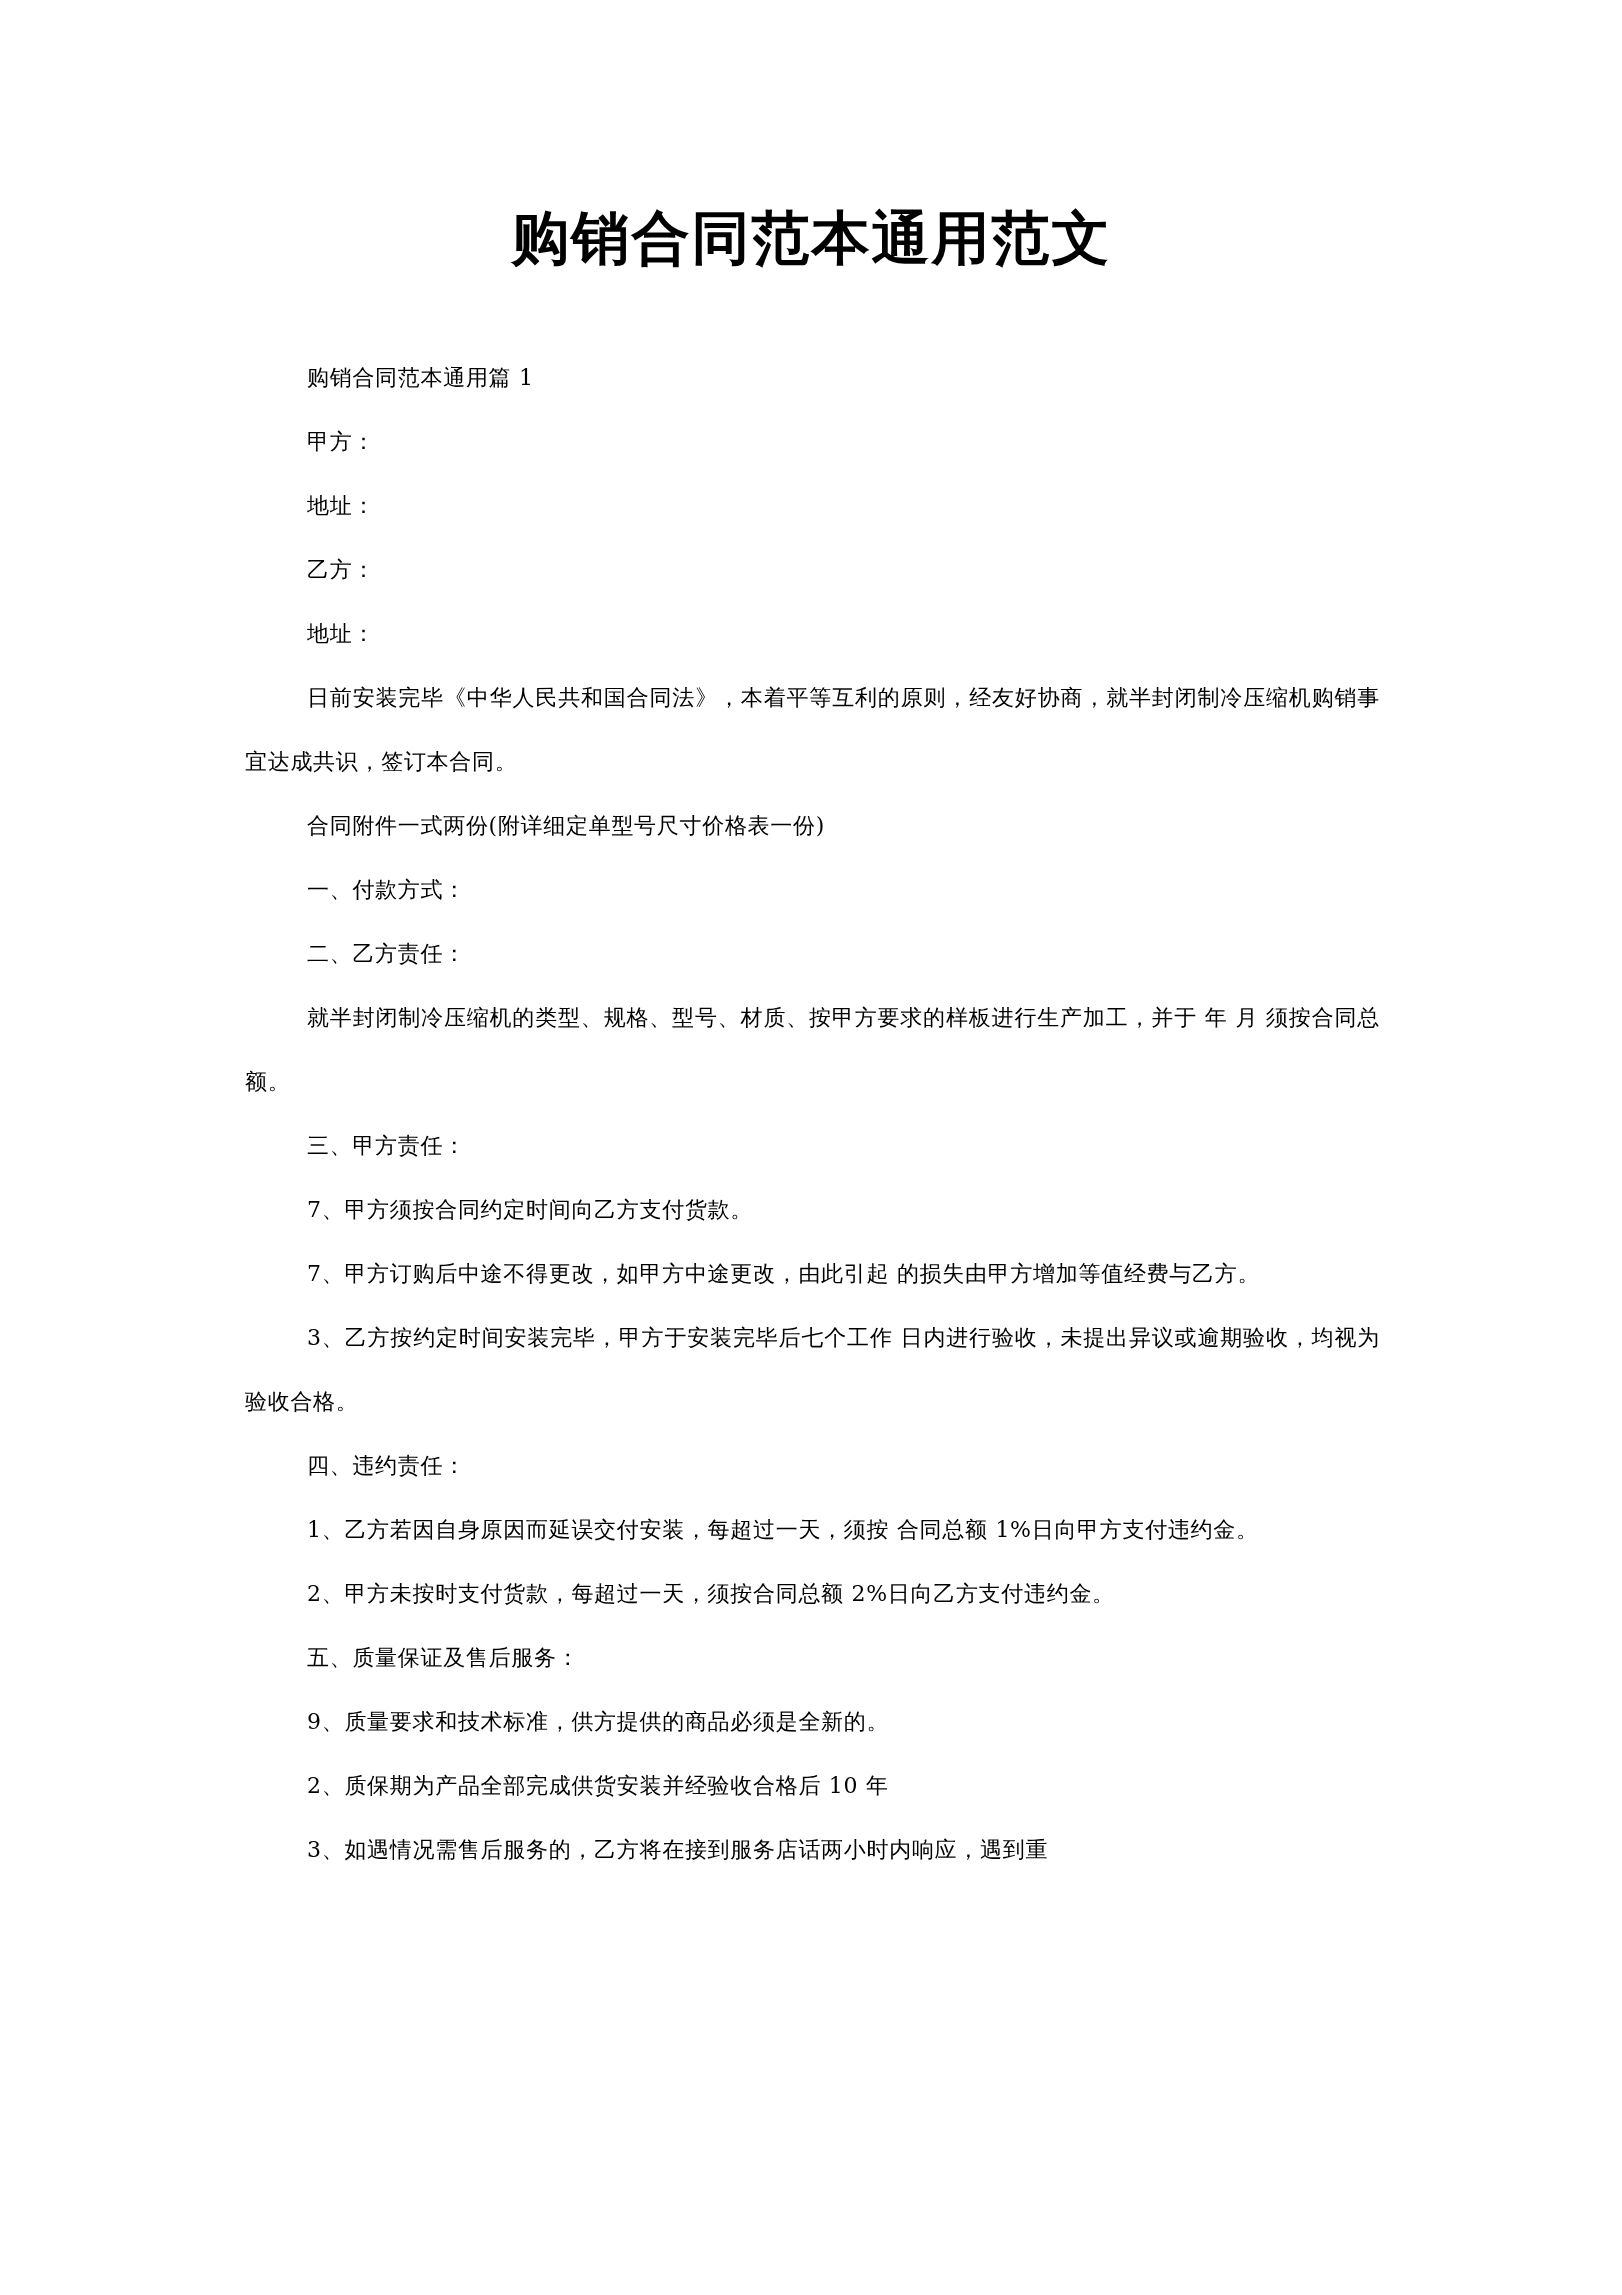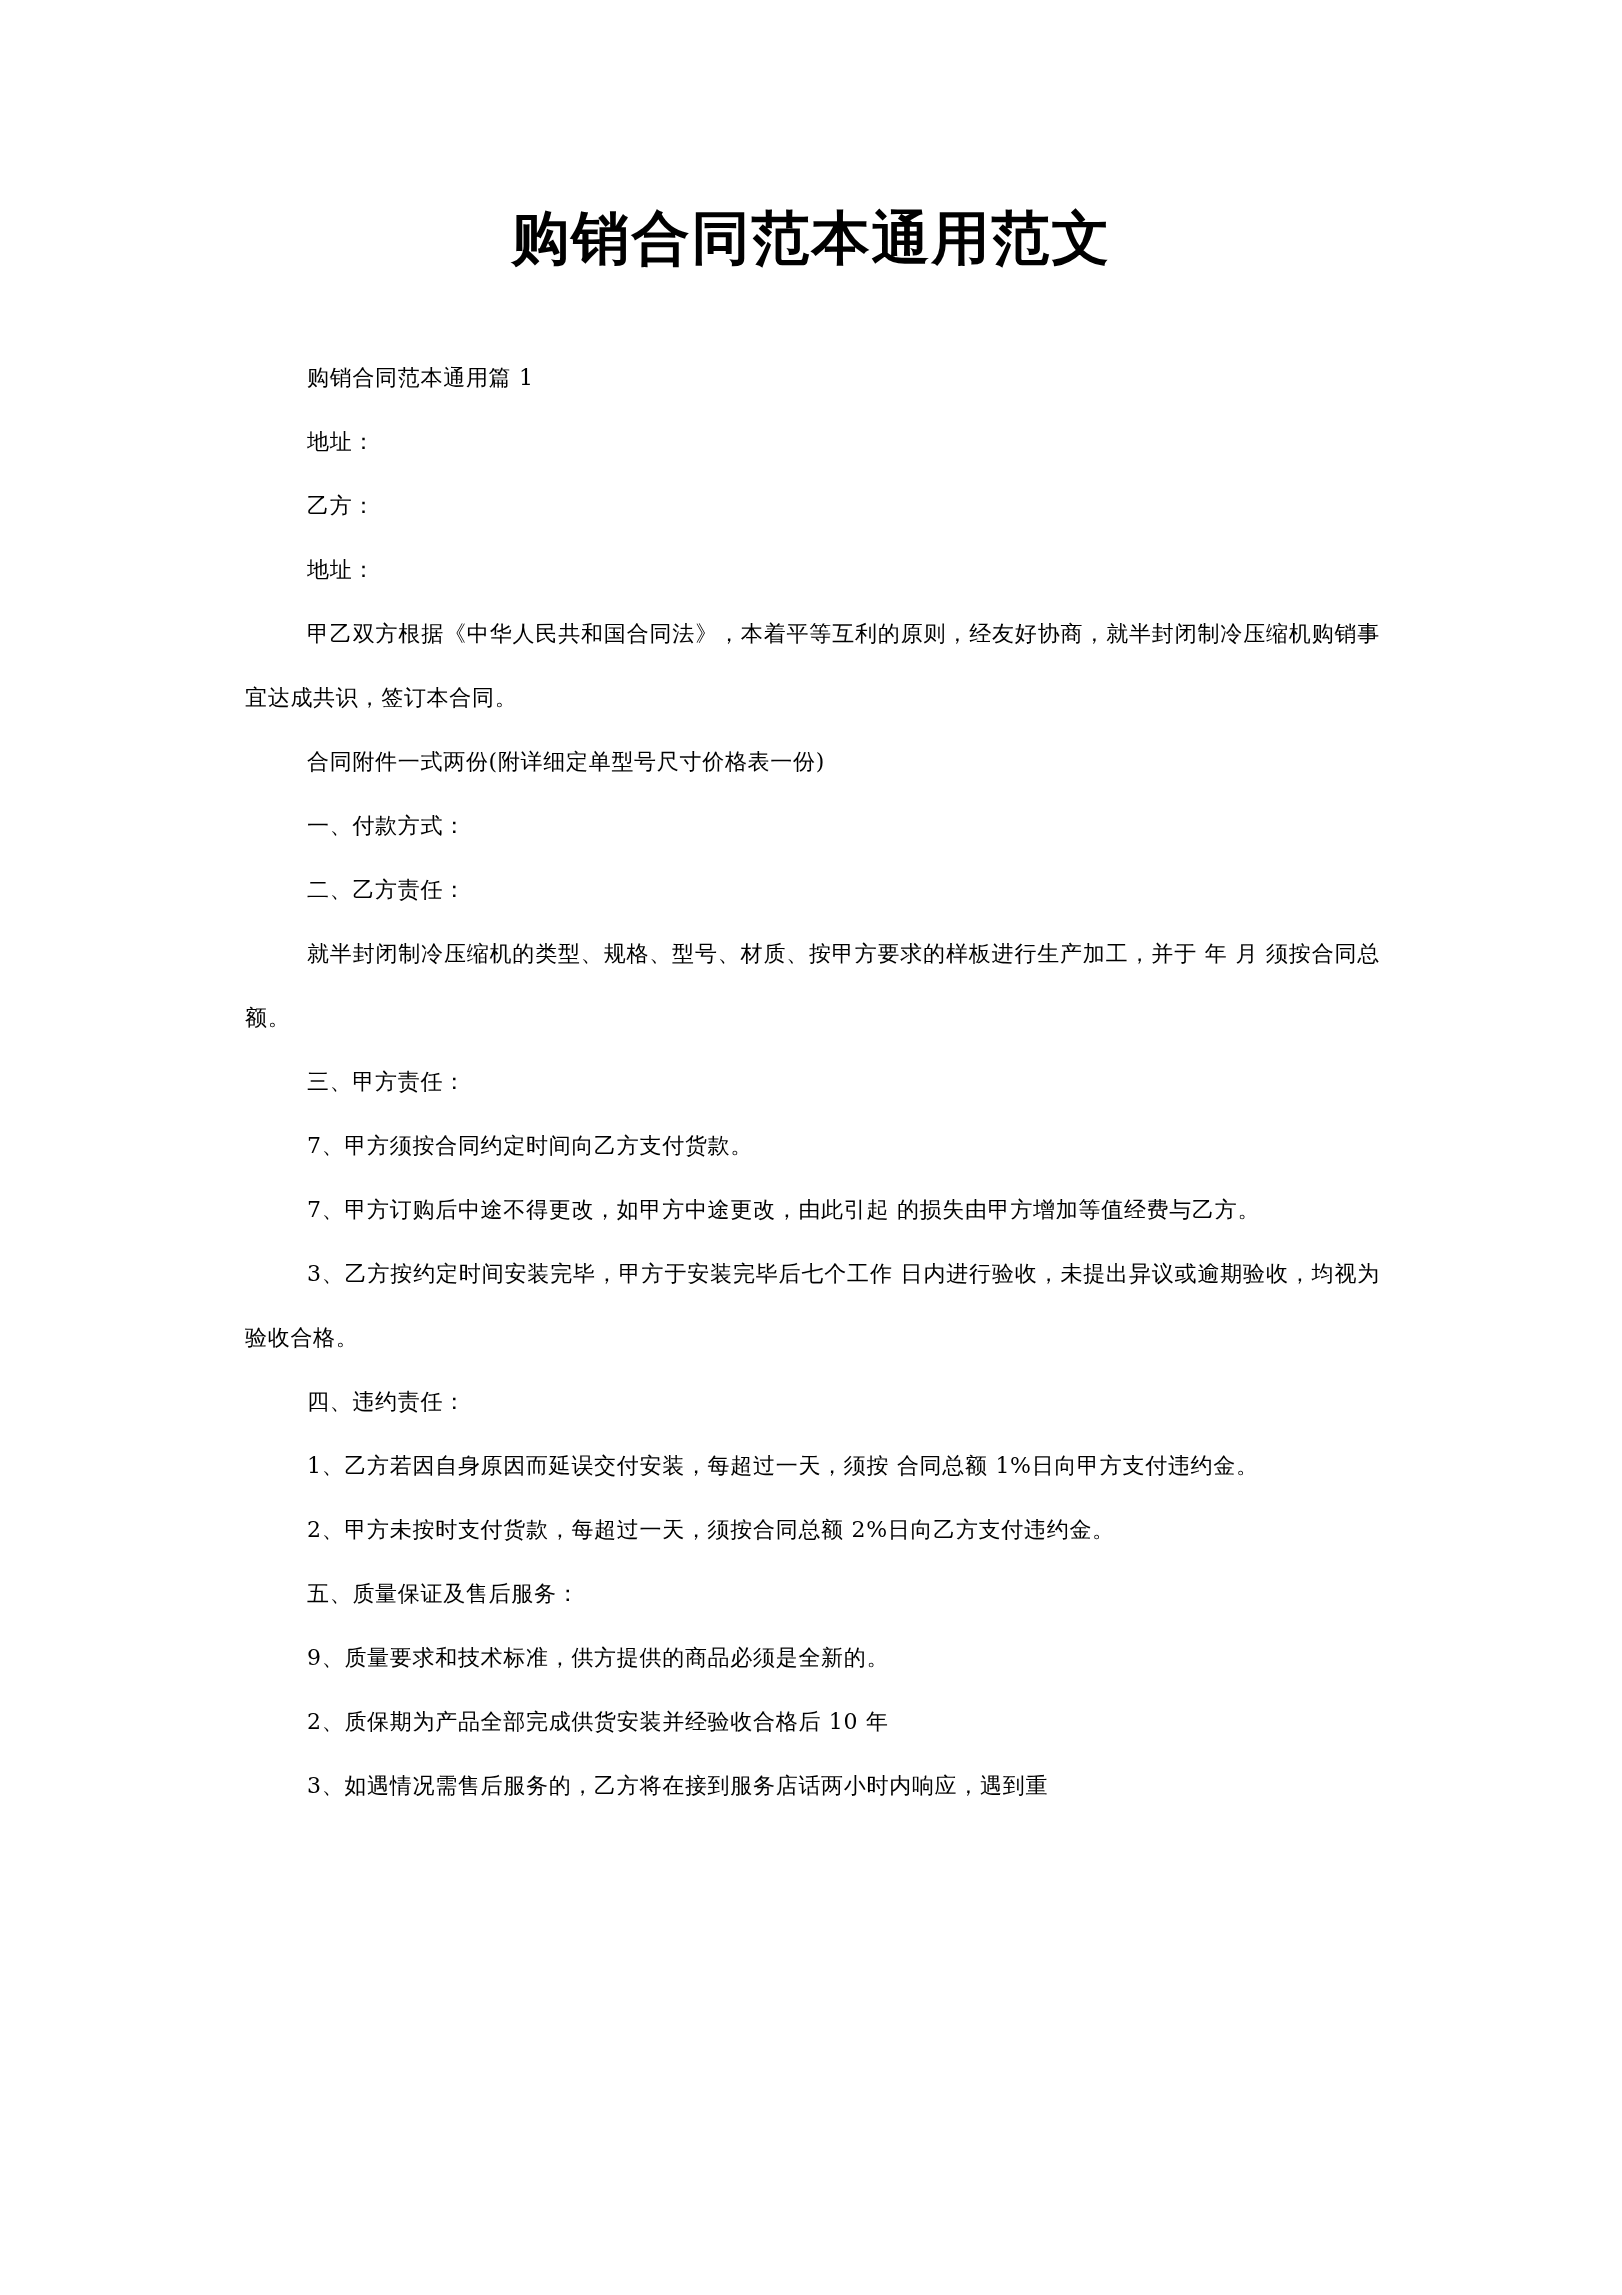--- a/index.html
+++ b/index.html
@@ -53,24 +53,25 @@
   }
 </style>
 </head>
 <body>
 
 <div class="page">
   <h1 class="doc-title">购销合同范本通用范文</h1>
 
   <div class="doc-body">
     <p class="para">购销合同范本通用篇 1</p>
+    <p class="para">甲方：</p>
     <p class="para">地址：</p>
     <p class="para">乙方：</p>
     <p class="para">地址：</p>
-    <p class="para">甲乙双方根据《中华人民共和国合同法》，本着平等互利的原则，经友好协商，就半封闭制冷压缩机购销事宜达成共识，签订本合同。</p>
+    <p class="para">日前安装完毕《中华人民共和国合同法》，本着平等互利的原则，经友好协商，就半封闭制冷压缩机购销事宜达成共识，签订本合同。</p>
     <p class="para">合同附件一式两份(附详细定单型号尺寸价格表一份)</p>
     <p class="para">一、付款方式：</p>
     <p class="para">二、乙方责任：</p>
     <p class="para">就半封闭制冷压缩机的类型、规格、型号、材质、按甲方要求的样板进行生产加工，并于 年 月 须按合同总额。</p>
     <p class="para">三、甲方责任：</p>
     <p class="para">7、甲方须按合同约定时间向乙方支付货款。</p>
     <p class="para">7、甲方订购后中途不得更改，如甲方中途更改，由此引起 的损失由甲方增加等值经费与乙方。</p>
     <p class="para">3、乙方按约定时间安装完毕，甲方于安装完毕后七个工作 日内进行验收，未提出异议或逾期验收，均视为验收合格。</p>
     <p class="para">四、违约责任：</p>
     <p class="para">1、乙方若因自身原因而延误交付安装，每超过一天，须按 合同总额 1%日向甲方支付违约金。</p>

